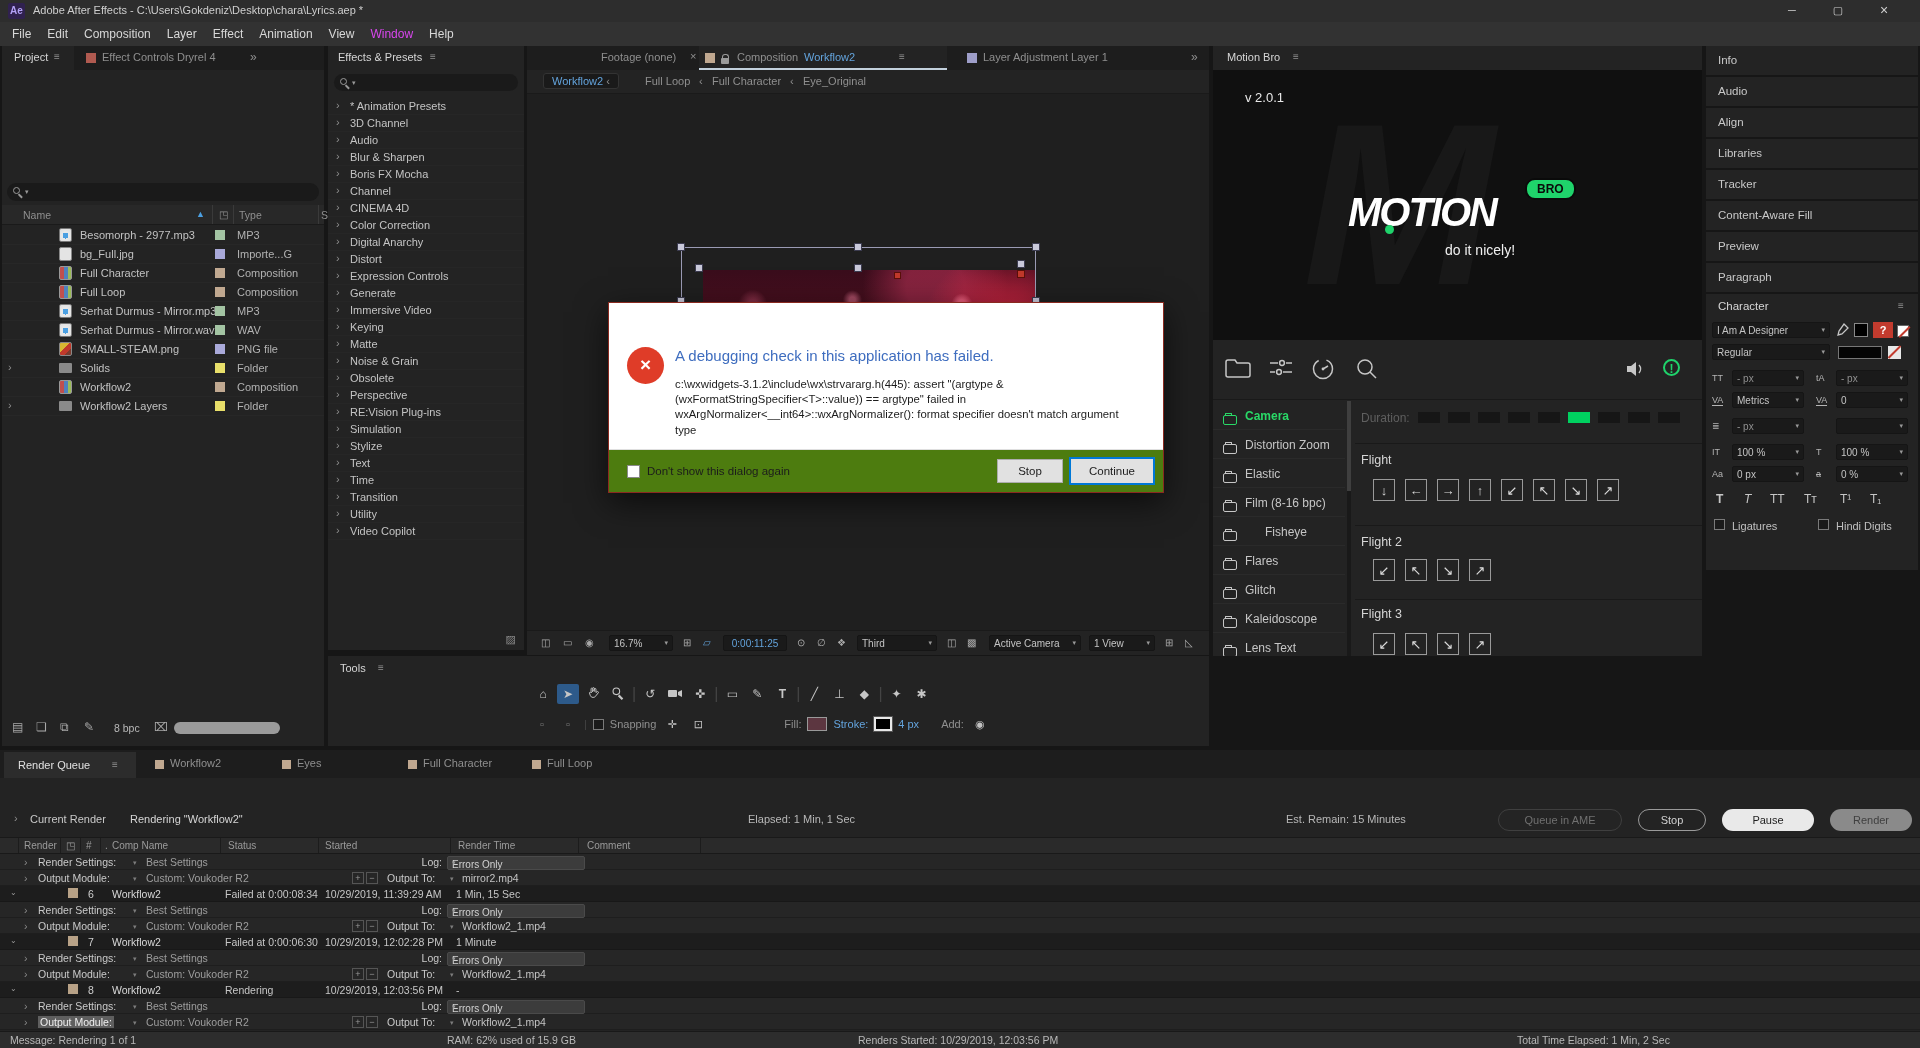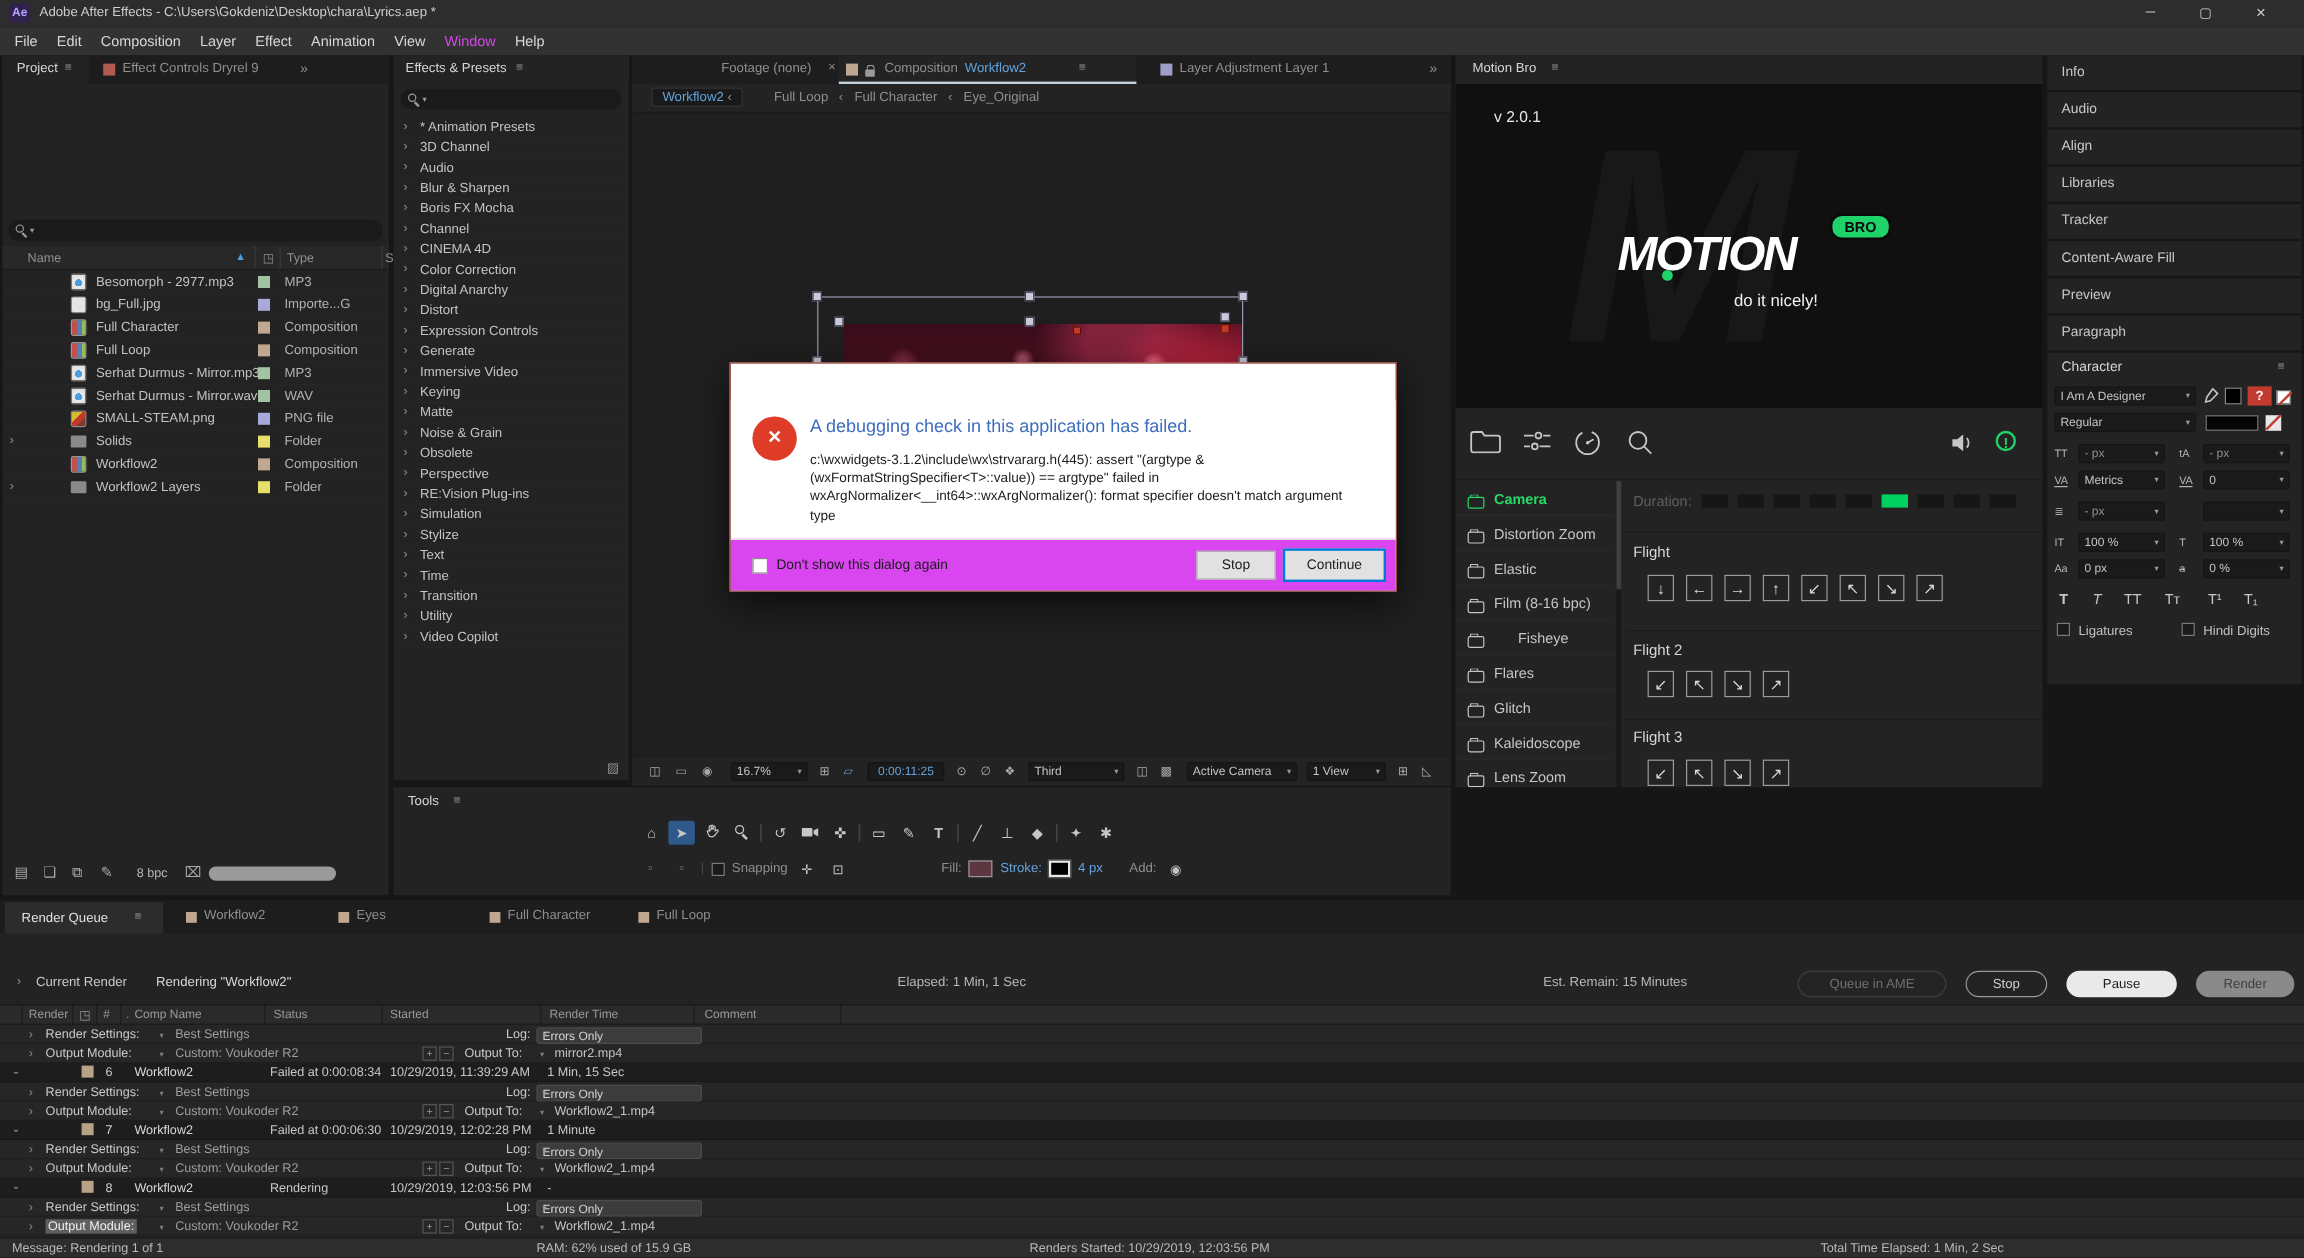--- a/index.html
+++ b/index.html
@@ -84,21 +84,21 @@
 
 <div class="panel" style="left:2px;top:46px;width:322px;height:700px;">
   <div class="abs" style="left:0;top:0;right:0;height:24px;background:#1d1d1d;">
     <div class="abs" style="left:0;top:0;width:72px;height:24px;background:#232323;">
       <span class="ptitle abs" style="left:12px;top:5px;">Project</span>
       <span class="abs dim" style="left:52px;top:5px;font-size:10px;">≡</span>
     </div>
     <span class="swatch abs" style="left:84px;top:7px;background:#b05a50;"></span>
     <span class="abs dim" style="left:100px;top:5px;font-size:11px;">
       <span>Effect Controls</span>
-      <span>Dryrel 9</span>
+      <span>Dryrel 4</span>
     </span>
     <span class="abs dim" style="left:248px;top:4px;font-size:12px;">»</span>
   </div>
   <div class="searchbox" style="left:5px;top:137px;width:312px;height:18px;">
     <span class="mag">
         <i></i>
         <b></b>
       </span>
     <span class="caret">▾</span>
   </div>
@@ -492,21 +492,21 @@
   </div>
   <div class="abs" style="left:0;top:355px;width:132px;bottom:0;">
     <div class="abs row-sep" style="left:0;right:0;top:0;height:29px;color:#29d967;"><span class="mbfolder abs" style="left:10px;top:10px;"></span><span class="abs" style="left:32px;top:8px;font-size:12px;font-weight:bold;">Camera</span></div>
     <div class="abs row-sep" style="left:0;right:0;top:29px;height:29px;color:#c6c6c6;"><span class="mbfolder abs" style="left:10px;top:10px;"></span><span class="abs" style="left:32px;top:8px;font-size:12px;">Distortion Zoom</span></div>
     <div class="abs row-sep" style="left:0;right:0;top:58px;height:29px;color:#c6c6c6;"><span class="mbfolder abs" style="left:10px;top:10px;"></span><span class="abs" style="left:32px;top:8px;font-size:12px;">Elastic</span></div>
     <div class="abs row-sep" style="left:0;right:0;top:87px;height:29px;color:#c6c6c6;"><span class="mbfolder abs" style="left:10px;top:10px;"></span><span class="abs" style="left:32px;top:8px;font-size:12px;">Film (8-16 bpc)</span></div>
     <div class="abs row-sep" style="left:0;right:0;top:116px;height:29px;color:#c6c6c6;"><span class="mbfolder abs" style="left:10px;top:10px;"></span><span class="abs" style="left:32px;top:8px;font-size:12px;margin-left:20px;">Fisheye</span></div>
     <div class="abs row-sep" style="left:0;right:0;top:145px;height:29px;color:#c6c6c6;"><span class="mbfolder abs" style="left:10px;top:10px;"></span><span class="abs" style="left:32px;top:8px;font-size:12px;">Flares</span></div>
     <div class="abs row-sep" style="left:0;right:0;top:174px;height:29px;color:#c6c6c6;"><span class="mbfolder abs" style="left:10px;top:10px;"></span><span class="abs" style="left:32px;top:8px;font-size:12px;">Glitch</span></div>
     <div class="abs row-sep" style="left:0;right:0;top:203px;height:29px;color:#c6c6c6;"><span class="mbfolder abs" style="left:10px;top:10px;"></span><span class="abs" style="left:32px;top:8px;font-size:12px;">Kaleidoscope</span></div>
-    <div class="abs" style="left:0;right:0;top:232px;height:23px;color:#c6c6c6;"><span class="mbfolder abs" style="left:10px;top:10px;"></span><span class="abs" style="left:32px;top:8px;font-size:12px;">Lens Zoom</span></div>
+    <div class="abs" style="left:0;right:0;top:232px;height:23px;color:#c6c6c6;"><span class="mbfolder abs" style="left:10px;top:10px;"></span><span class="abs" style="left:32px;top:8px;font-size:12px;">Lens Text</span></div>
   </div>
   <div class="abs" style="left:134px;top:355px;width:4px;bottom:0;background:#191919;">
       <div style="width:4px;height:90px;background:#3f3f3f;"></div>
     </div>
   <div class="abs" style="left:142px;top:355px;right:0;bottom:0;">
     <span class="abs" style="left:6px;top:10px;font-size:12px;color:#5f5f5f;">Duration:</span>
     <div class="abs" style="left:63px;top:11px;display:flex;gap:8px;">
       <span style="width:22px;height:11px;background:#161616;"></span>
         <span style="width:22px;height:11px;background:#161616;"></span>
         <span style="width:22px;height:11px;background:#161616;"></span>
@@ -684,21 +684,21 @@
   <div class="abs" style="left:0;top:30px;right:0;height:118px;background:#ffffff;">
     <span class="abs" style="left:18px;top:14px;width:37px;height:37px;border-radius:50%;background:#df3c28;color:#fff;font-size:19px;font-weight:bold;text-align:center;line-height:36px;">×</span>
     <span class="abs" style="left:66px;top:14px;font-size:15px;color:#3e6dbf;">A debugging check in this application has failed.</span>
     <div class="abs" style="left:66px;top:44px;font-size:11.3px;color:#1c1c1c;line-height:15.2px;">
       <div>c:\wxwidgets-3.1.2\include\wx\strvararg.h(445): assert "(argtype &amp;</div>
       <div>(wxFormatStringSpecifier&lt;T&gt;::value)) == argtype" failed in</div>
       <div>wxArgNormalizer&lt;__int64&gt;::wxArgNormalizer(): format specifier doesn't match argument</div>
       <div>type</div>
     </div>
   </div>
-  <div class="abs" style="left:0;bottom:0;right:0;height:43px;background:#d946ef;border-top:1px solid #dfdfdf;">
+  <div class="abs" style="left:0;bottom:0;right:0;height:43px;background:#4d7c0f;border-top:1px solid #dfdfdf;">
     <span class="abs" style="left:18px;top:15px;width:13px;height:13px;border:1px solid #8a8a8a;background:#fff;"></span>
     <span class="abs" style="left:38px;top:15px;font-size:11.5px;color:#1c1c1c;">Don't show this dialog again</span>
     <span class="abs" style="left:388px;top:9px;width:66px;height:24px;background:#e1e1e1;border:1px solid #adadad;font-size:11.5px;color:#1c1c1c;text-align:center;line-height:22px;"><span>Stop</span></span>
     <span class="abs" style="left:460px;top:7px;width:86px;height:28px;background:#e1e1e1;border:2px solid #0078d7;font-size:11.5px;color:#1c1c1c;text-align:center;line-height:24px;"><span>Continue</span></span>
   </div>
 </div>
 
 <div class="abs" style="left:0;top:750px;width:1920px;height:281px;background:#232323;">
   <div class="abs" style="left:0;top:0;right:0;height:28px;background:#1d1d1d;font-size:11px;">
     <div class="abs" style="left:4px;top:2px;width:132px;height:26px;background:#2c2c2c;">

